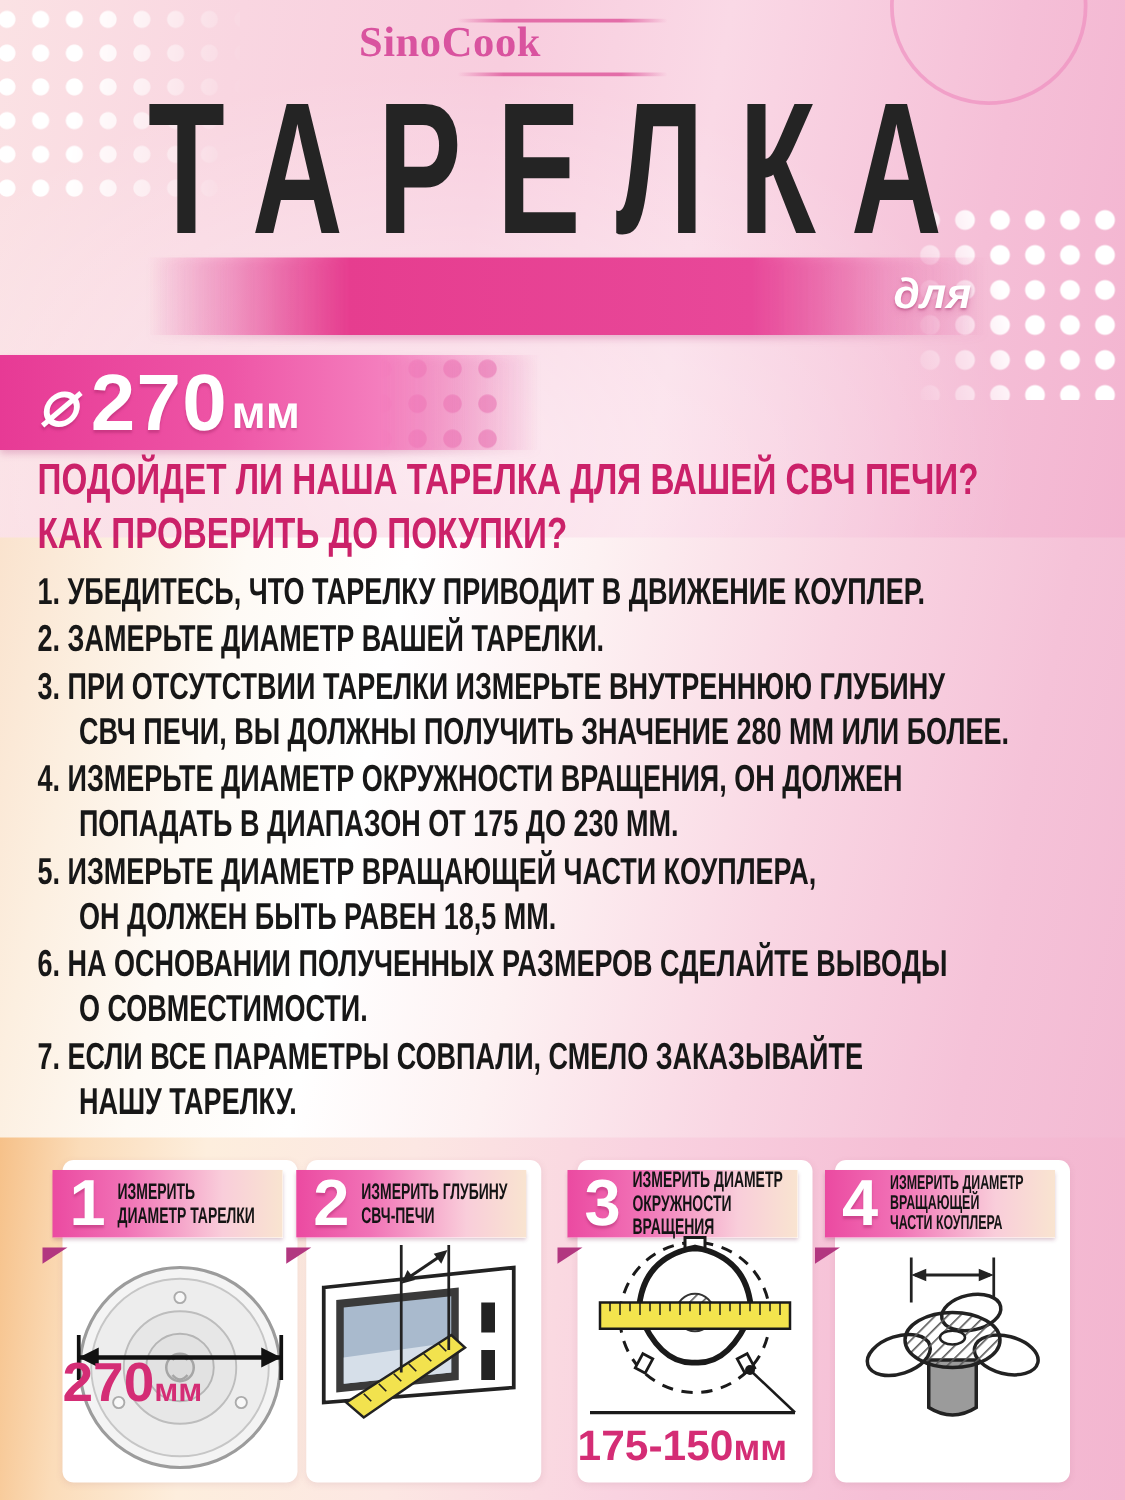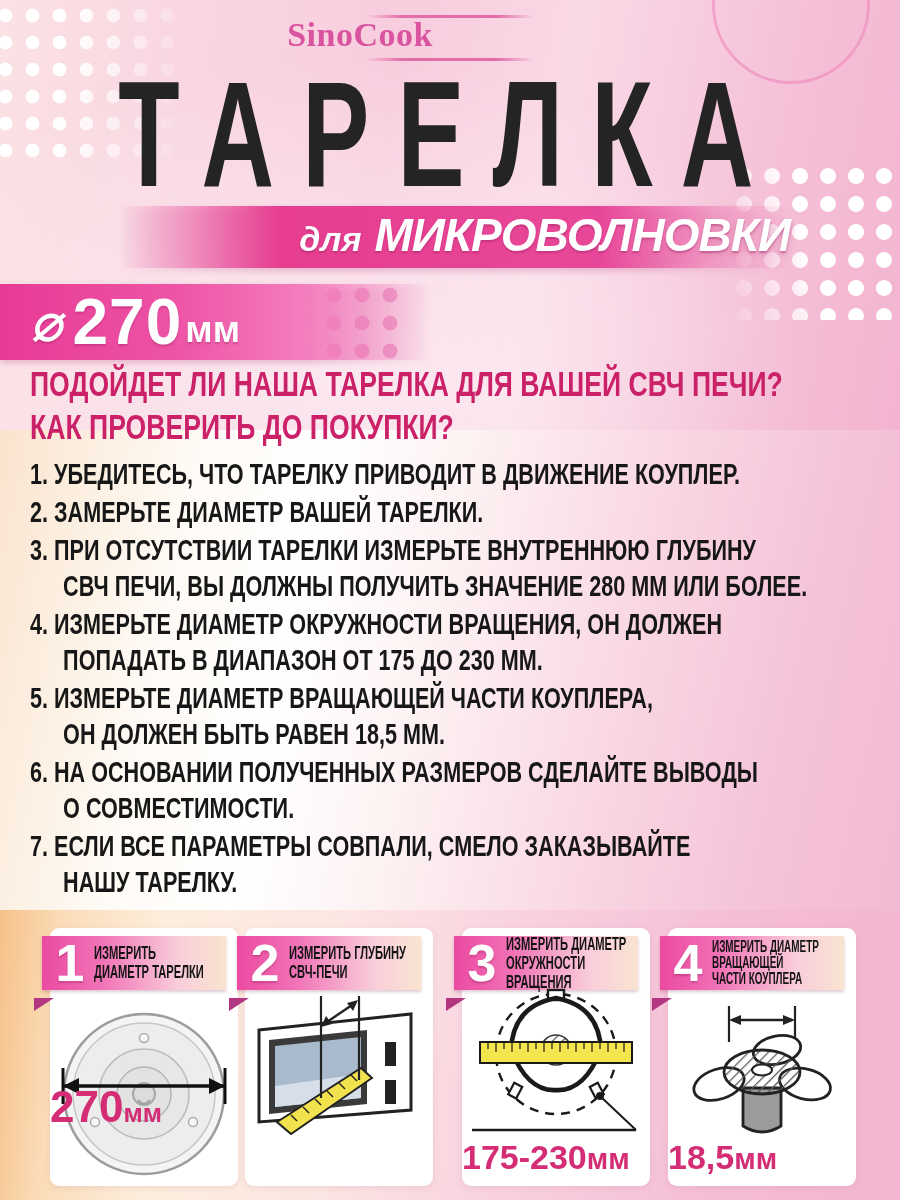--- a/index.html
+++ b/index.html
@@ -131,21 +131,20 @@
 
 <div class="abs" id="logo">
   <div class="logo-line" id="logo-line-top"></div>
   <span id="logo-text">SinoCook</span>
   <div class="logo-line" id="logo-line-bottom"></div>
 </div>
 
 <div class="abs" id="main-title">ТАРЕЛКА</div>
 <div class="abs" id="subtitle-banner">
   <span id="subtitle-prefix">для</span>
-  <span id="subtitle-main">МИКРОВОЛНОВКИ</span>
 </div>
 
 <div class="abs" id="diameter-badge">
   <span class="sym">⌀</span>
   <span class="val">270</span>
   <span class="unit">мм</span>
 </div>
 
 <div class="abs" id="question-heading">ПОДОЙДЕТ ЛИ НАША ТАРЕЛКА ДЛЯ ВАШЕЙ СВЧ ПЕЧИ?
 КАК ПРОВЕРИТЬ ДО ПОКУПКИ?</div>
@@ -263,21 +262,21 @@
           <line x1="140" y1="56" x2="140" y2="66"></line>
         <line x1="148" y1="56" x2="148" y2="63"></line>
           <line x1="156" y1="56" x2="156" y2="66"></line>
       </g>
       <circle cx="132" cy="110" r="4" fill="#1a1a1a"></circle>
       <line x1="132" y1="110" x2="168" y2="144" stroke="#1a1a1a" stroke-width="2"></line>
       <line x1="4" y1="144" x2="168" y2="144" stroke="#1a1a1a" stroke-width="2.6"></line>
     </svg>
   </div>
   <div class="card-value">
-    <span>175-230</span><span class="unit">мм</span>
+    <span>175-150</span><span class="unit">мм</span>
   </div>
 </div>
 
 <div class="card" id="card-4">
   <div class="ribbon">
     <div class="ribbon-fold"></div>
     <span class="ribbon-num">4</span>
     <span class="ribbon-title ribbon-title--small">ИЗМЕРИТЬ ДИАМЕТР
 ВРАЩАЮЩЕЙ
 ЧАСТИ КОУПЛЕРА</span>
@@ -290,16 +289,13 @@
       <polygon points="42,16 54,11 54,21" fill="#222"></polygon>
       <polygon points="108,16 96,11 96,21" fill="#222"></polygon>
       <path d="M56,84 L56,122 Q75,134 94,122 L94,84 Z" fill="#9b9b9b" stroke="#222" stroke-width="2.8"></path>
       <ellipse cx="32" cy="80" rx="26" ry="15" fill="#ffffff" stroke="#222" stroke-width="2.8" transform="rotate(-18 32 80)"></ellipse>
       <ellipse cx="118" cy="80" rx="26" ry="15" fill="#ffffff" stroke="#222" stroke-width="2.8" transform="rotate(14 118 80)"></ellipse>
       <ellipse cx="90" cy="46" rx="24" ry="14" fill="#ffffff" stroke="#222" stroke-width="2.8" transform="rotate(-12 90 46)"></ellipse>
       <ellipse cx="75" cy="68" rx="38" ry="22" fill="url(#hatch)" stroke="#222" stroke-width="2.8"></ellipse>
       <ellipse cx="75" cy="66" rx="10" ry="5.5" fill="#ffffff" stroke="#222" stroke-width="2"></ellipse>
     </svg>
   </div>
-  <div class="card-value">
-    <span>18,5</span><span class="unit">мм</span>
-  </div>
 </div>
 
 </body></html>

